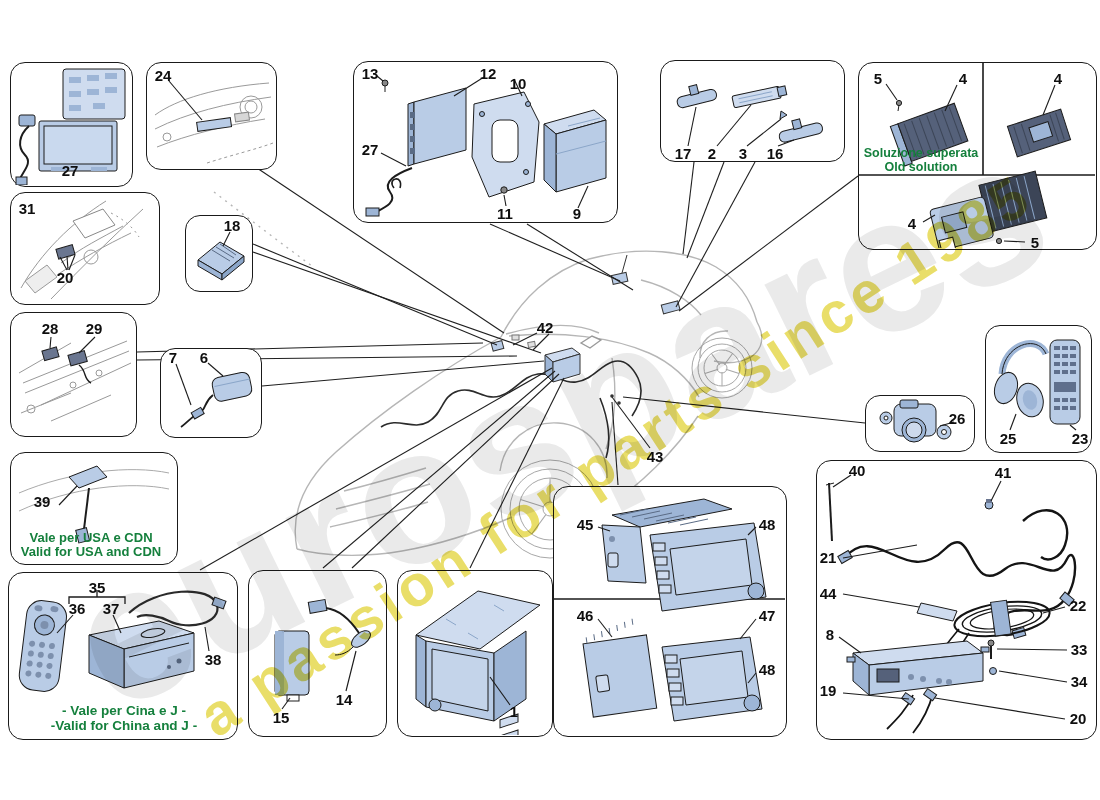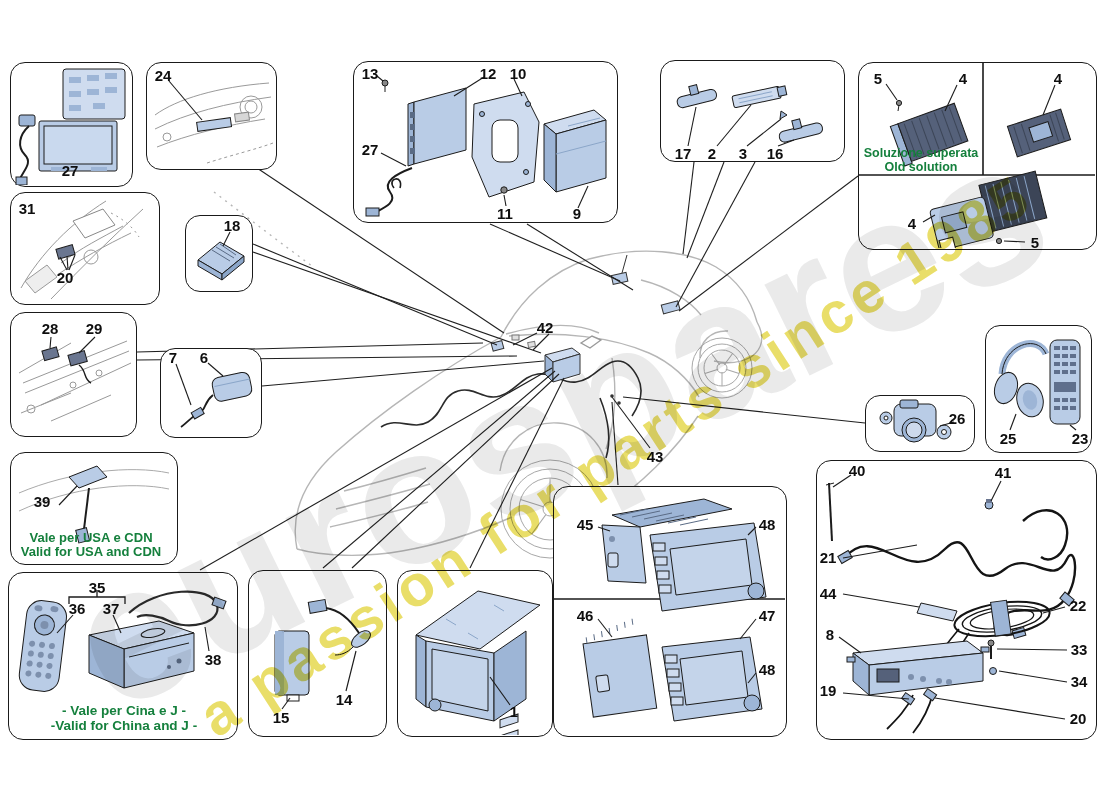--- a/index.html
+++ b/index.html
@@ -579,21 +579,21 @@
   <span class="lbl" style="left:42px;top:501px">39</span>
   <span class="lbl" style="left:97px;top:587px">35</span>
   <span class="lbl" style="left:77px;top:608px">36</span>
   <span class="lbl" style="left:111px;top:608px">37</span>
   <span class="lbl" style="left:213px;top:659px">38</span>
   <span class="lbl" style="left:281px;top:717px">15</span>
   <span class="lbl" style="left:344px;top:699px">14</span>
   <span class="lbl" style="left:514px;top:711px">1</span>
   <span class="lbl" style="left:370px;top:73px">13</span>
   <span class="lbl" style="left:488px;top:73px">12</span>
-  <span class="lbl" style="left:518px;top:73px">10</span>
+  <span class="lbl" style="left:518px;top:83px">10</span>
   <span class="lbl" style="left:370px;top:149px">27</span>
   <span class="lbl" style="left:505px;top:213px">11</span>
   <span class="lbl" style="left:577px;top:213px">9</span>
   <span class="lbl" style="left:683px;top:153px">17</span>
   <span class="lbl" style="left:712px;top:153px">2</span>
   <span class="lbl" style="left:743px;top:153px">3</span>
   <span class="lbl" style="left:775px;top:153px">16</span>
   <span class="lbl" style="left:878px;top:78px">5</span>
   <span class="lbl" style="left:963px;top:78px">4</span>
   <span class="lbl" style="left:1058px;top:78px">4</span>

